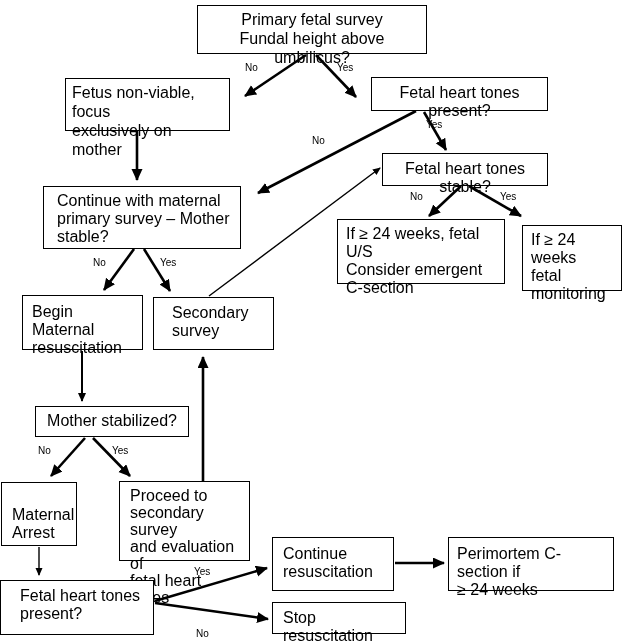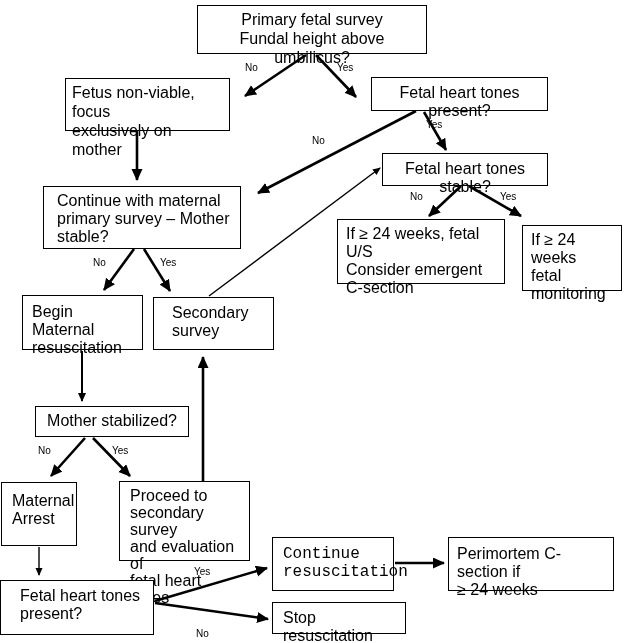--- a/index.html
+++ b/index.html
@@ -42,24 +42,24 @@
   .n-primary      { left:197px; top:5px;   width:230px; height:49px; padding-top:4px; line-height:19px; }
   .n-nonviable    { left:65px;  top:78px;  width:165px; height:53px; padding:4px 6px; line-height:19px; }
   .n-fhtp         { left:371px; top:77px;  width:177px; height:34px; padding-top:6px; }
   .n-fhts         { left:382px; top:153px; width:166px; height:33px; padding-top:6px; }
   .n-contmat      { left:43px;  top:186px; width:198px; height:63px; padding-left:13px; }
   .n-uscs         { left:337px; top:219px; width:168px; height:65px; padding-left:8px; }
   .n-monitor      { left:522px; top:225px; width:100px; height:66px; padding-left:8px; }
   .n-beginres     { left:22px;  top:295px; width:121px; height:55px; padding-left:9px; padding-top:7px; }
   .n-secsurv      { left:153px; top:297px; width:121px; height:53px; padding-left:18px; padding-top:6px; }
   .n-mothstab     { left:11px;  top:406px; width:154px; height:31px; padding-top:5px;margin-left:24px; }
-  .n-matarrest    { left:1px;   top:482px; width:76px;  height:64px; padding-left:10px; padding-top:9px; }
+  .n-matarrest    { left:1px;   top:482px; width:76px;  height:64px; padding-left:10px; padding-top:23px; }
   .n-proceed      { left:119px; top:481px; width:131px; height:80px; padding-left:10px; line-height:17px; }
   .n-fhtp2        { left:0px;   top:580px; width:154px; height:55px; padding-left:19px; padding-top:6px; }
-  .n-contres      { left:272px; top:537px; width:122px; height:54px; padding-left:10px; padding-top:7px;font-family:Liberation Mono, monospace; }
+  .n-contres      { left:272px; top:537px; width:122px; height:54px; padding-left:10px; padding-top:7px; }
   .n-perimortem   { left:448px; top:537px; width:166px; height:54px; padding-left:8px;  padding-top:7px; }
   .n-stopres      { left:272px; top:602px; width:134px; height:32px; padding-left:10px; padding-top:6px; }
   
   .l-primary-no  { left:245px; top:60px; }
   .l-primary-yes { left:337px; top:60px; }
   .l-fhtp-no     { left:312px; top:133px; }
   .l-fhtp-yes    { left:426px; top:117px; }
   .l-fhts-no     { left:410px; top:189px; }
   .l-fhts-yes    { left:500px; top:189px; }
   .l-cm-no       { left:93px;  top:255px; }

